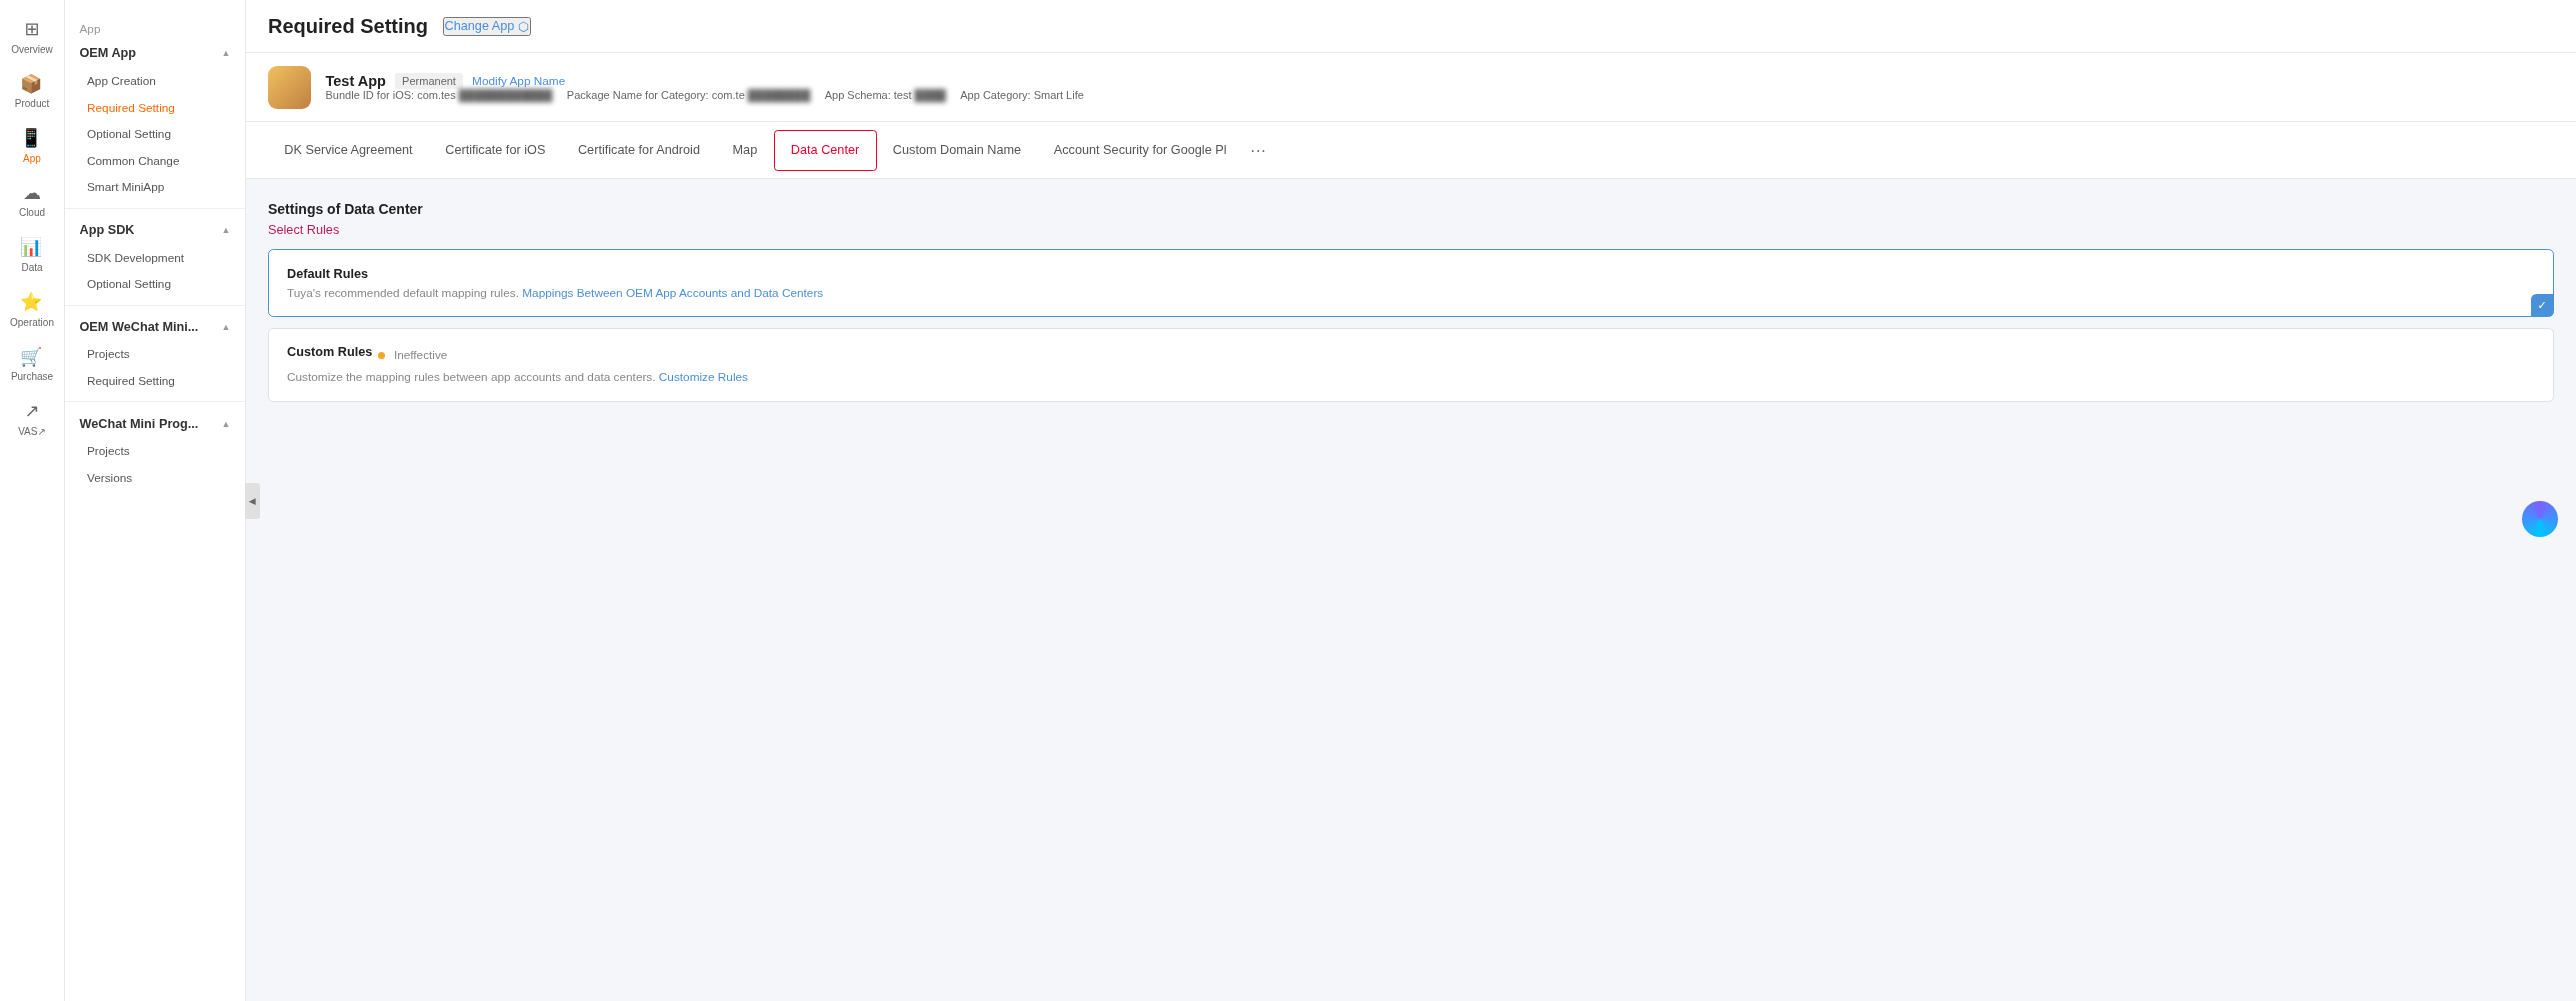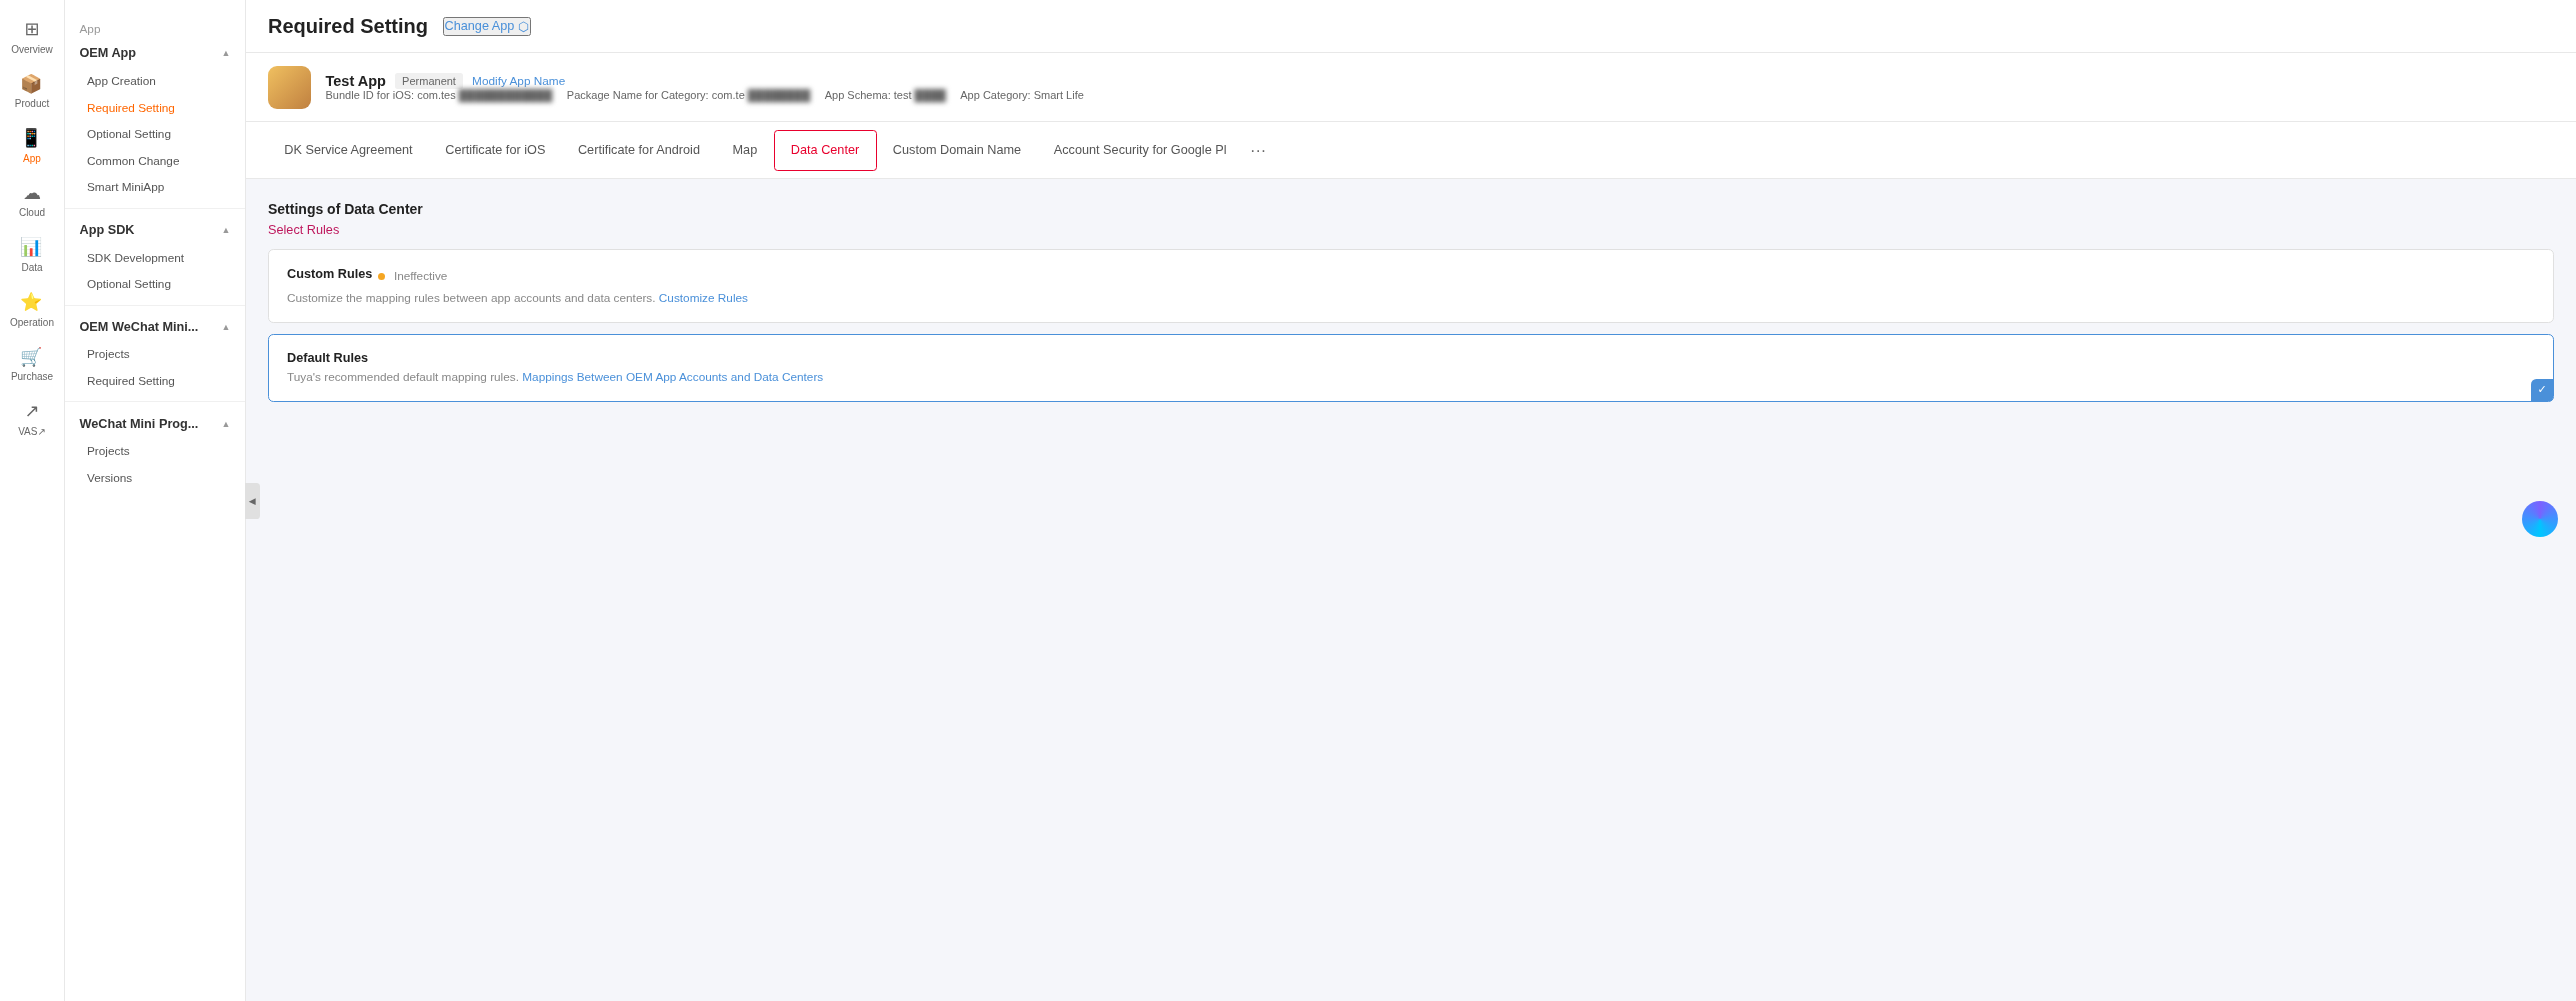--- a/index.html
+++ b/index.html
@@ -410,37 +410,37 @@
     </div>
     <div class="tabs-more">···</div>
   </div>
 
   <div class="content-area">
 
     <div class="section-title">Settings of Data Center</div>
 
     <div class="select-rules-label">Select Rules</div>
 
+    <div class="rule-card selected">
+      <div class="rule-card-title">Default Rules</div>
+      <div class="rule-card-desc">
+        <span>Tuya's recommended default mapping rules.</span>
+        <a href="#">Mappings Between OEM App Accounts and Data Centers</a>
+      </div>
+    </div>
+
     <div class="rule-card">
       <div class="custom-rules-row">
         <span class="rule-card-title">Custom Rules</span>
         <span class="status-dot yellow"></span>
         <span class="ineffective-label">Ineffective</span>
       </div>
       <div class="rule-card-desc">
         <span>Customize the mapping rules between app accounts and data centers.</span>
         <a href="#">Customize Rules</a>
       </div>
     </div>
 
-    <div class="rule-card selected">
-      <div class="rule-card-title">Default Rules</div>
-      <div class="rule-card-desc">
-        <span>Tuya's recommended default mapping rules.</span>
-        <a href="#">Mappings Between OEM App Accounts and Data Centers</a>
-      </div>
-    </div>
-
   </div>
 </div>
 
 <div class="gradient-orb"></div>
 
 
 </body></html>

